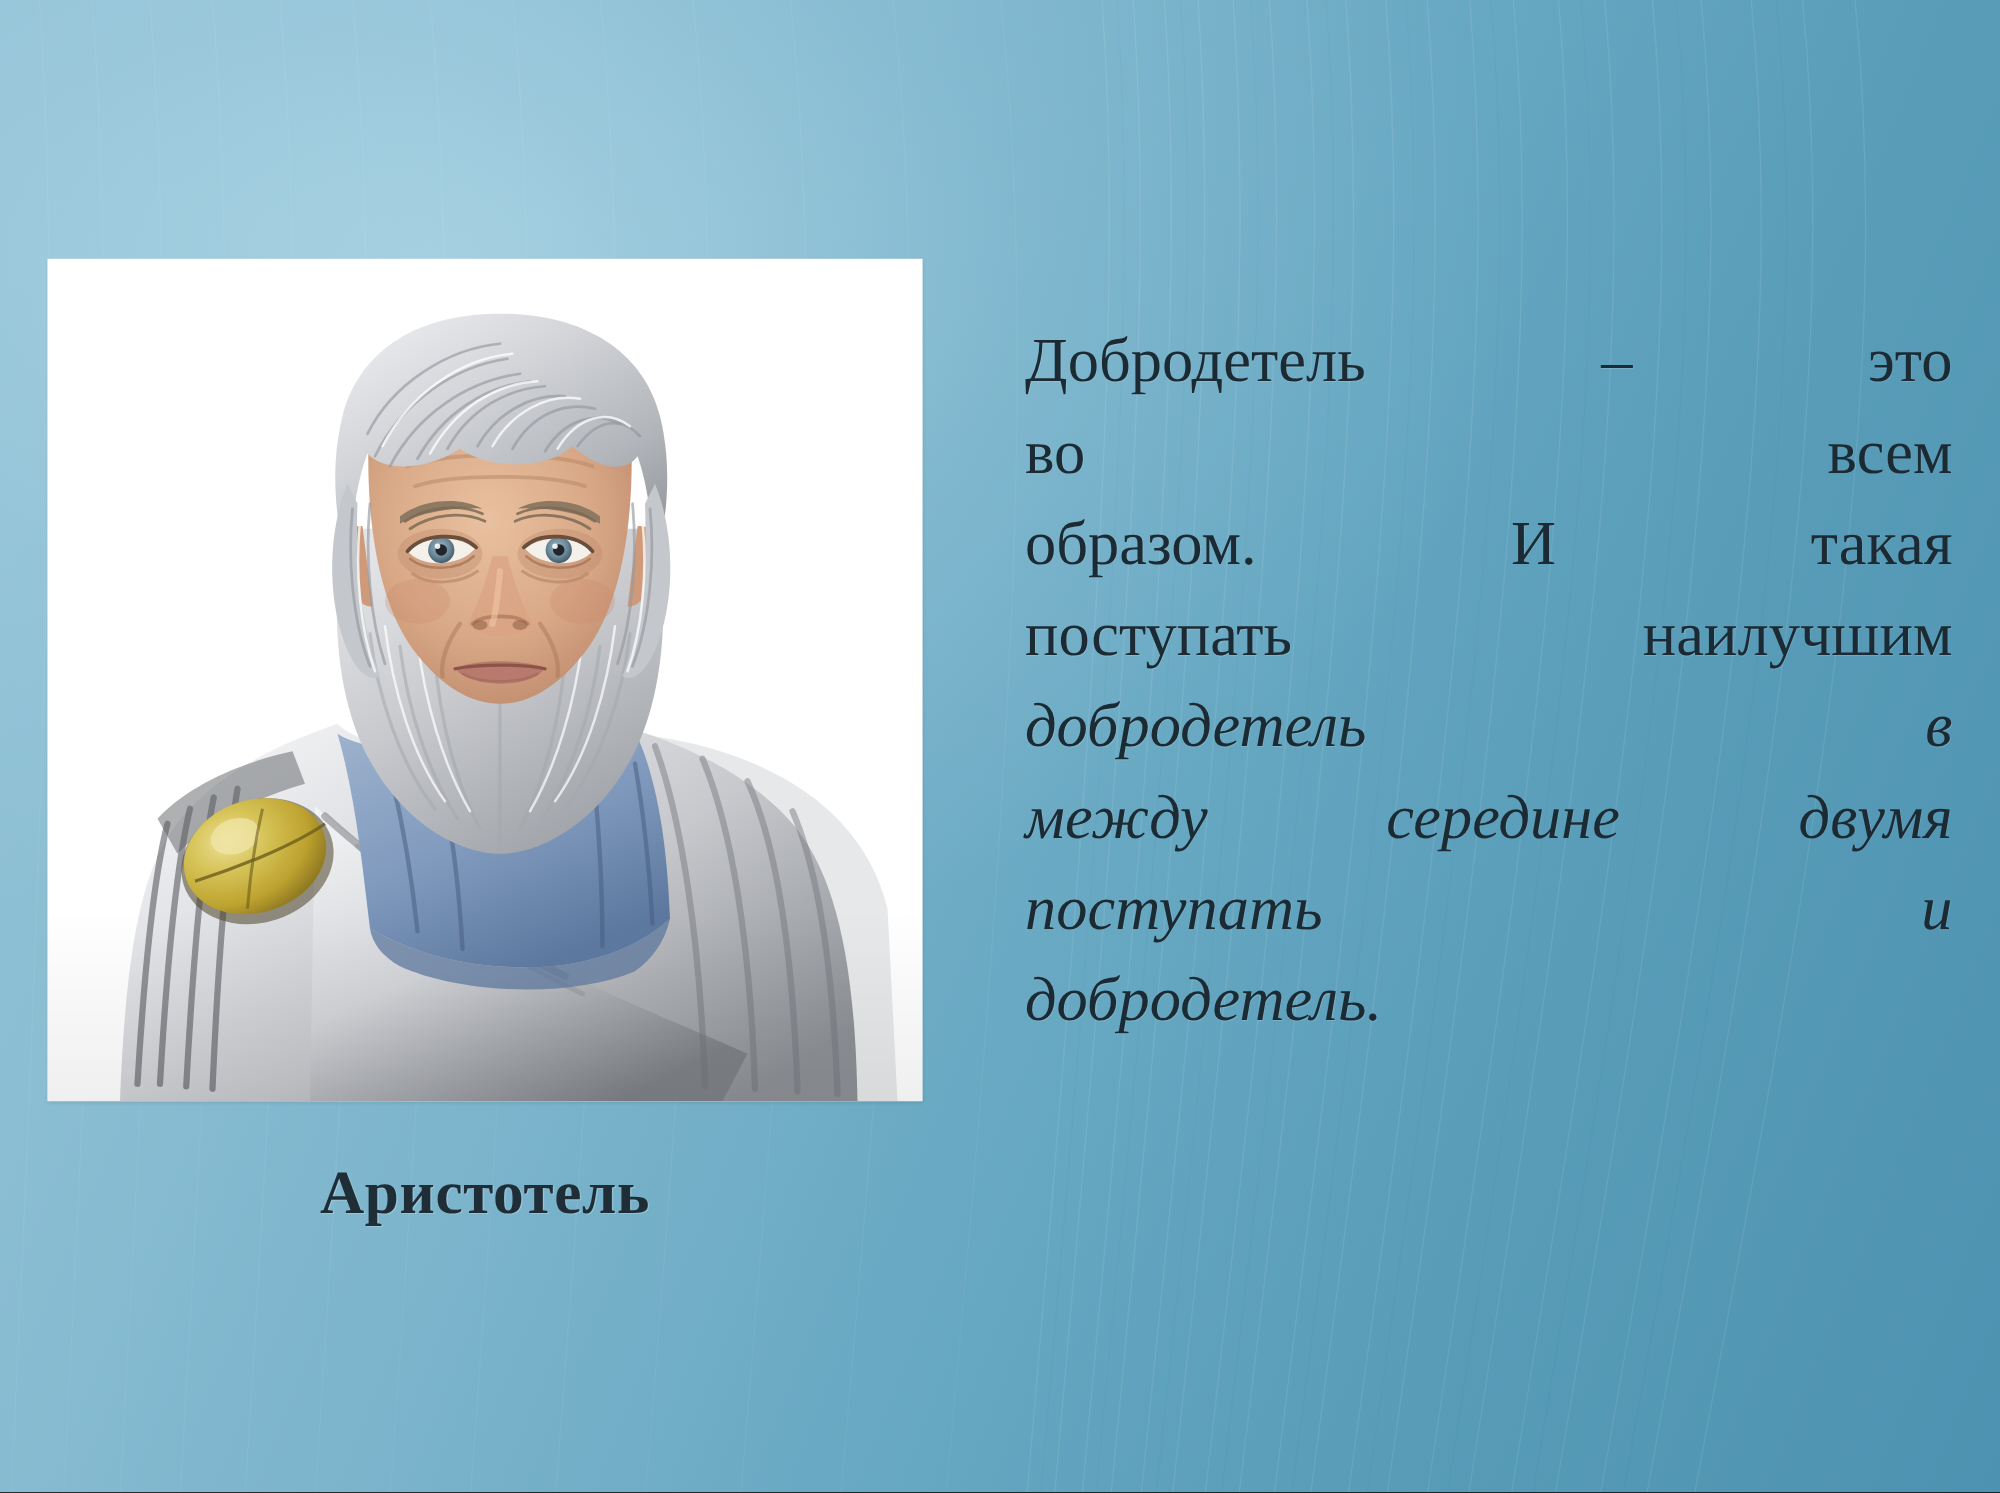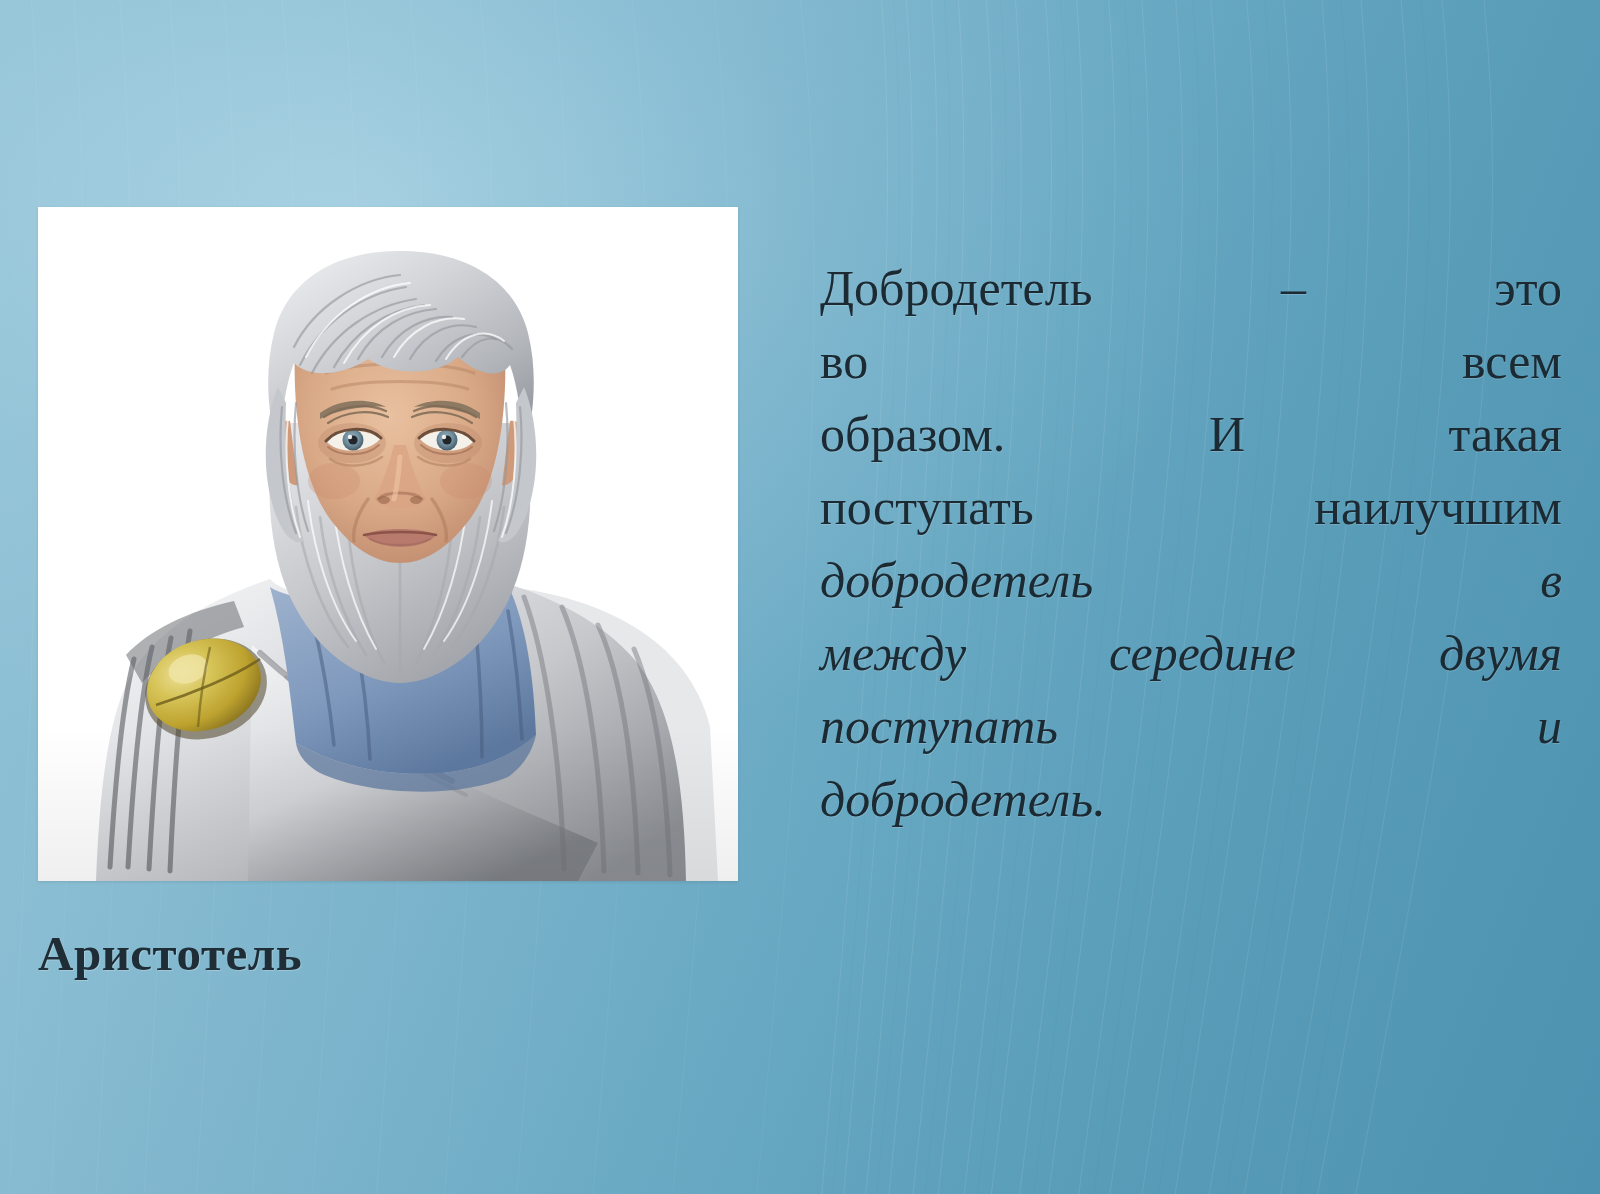--- a/index.html
+++ b/index.html
@@ -47,21 +47,21 @@
     box-shadow: 0 1px 3px rgba(0,0,0,0.10);
     overflow: hidden;
   }
   #portrait-svg { display: block; width: 100%; height: 100%; }
 
   #photo-caption {
     position: absolute;
     left: 38px;
     top: 925px;
     width: 700px;
-    text-align: left;
+    text-align: center;
     font-family: "Liberation Serif", "DejaVu Serif", serif;
     font-weight: bold;
     font-size: 49px;
     letter-spacing: 0.5px;
     color: #1f2d36;
     text-shadow: 1px 1px 0 rgba(255,255,255,0.22);
   }
 
   
   #quote {

